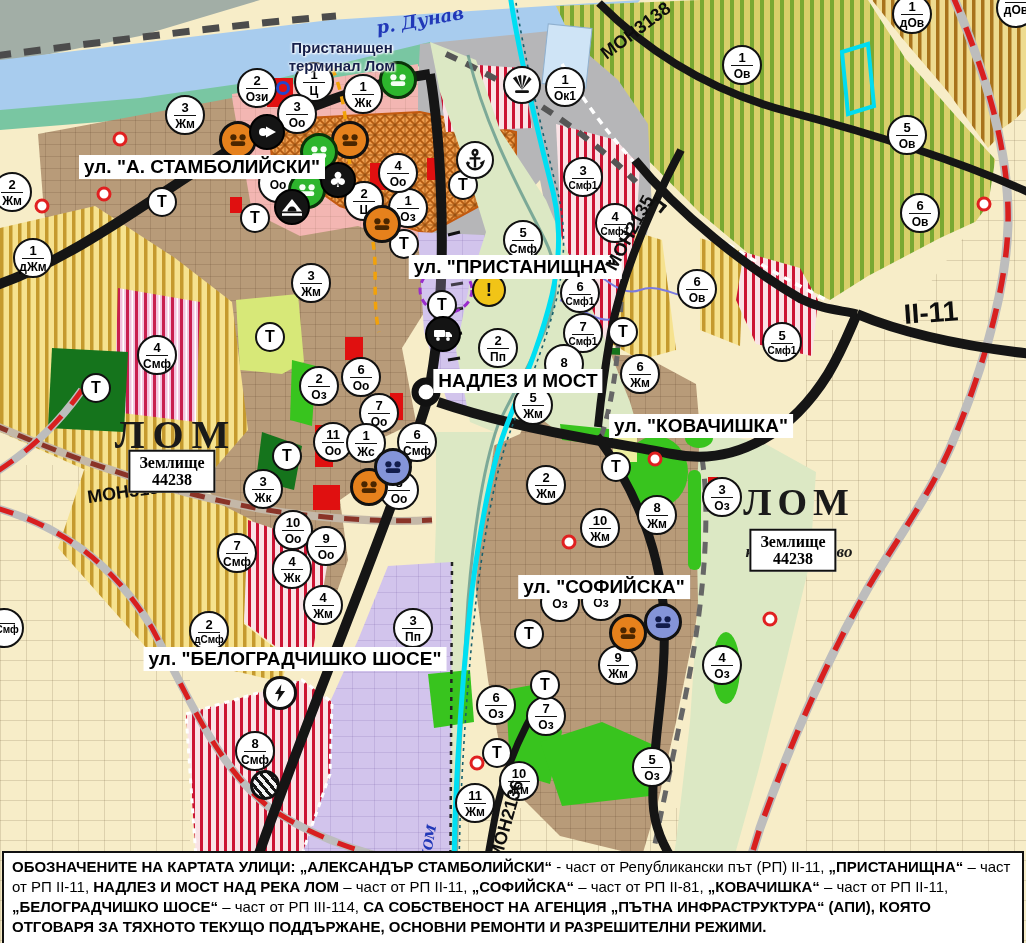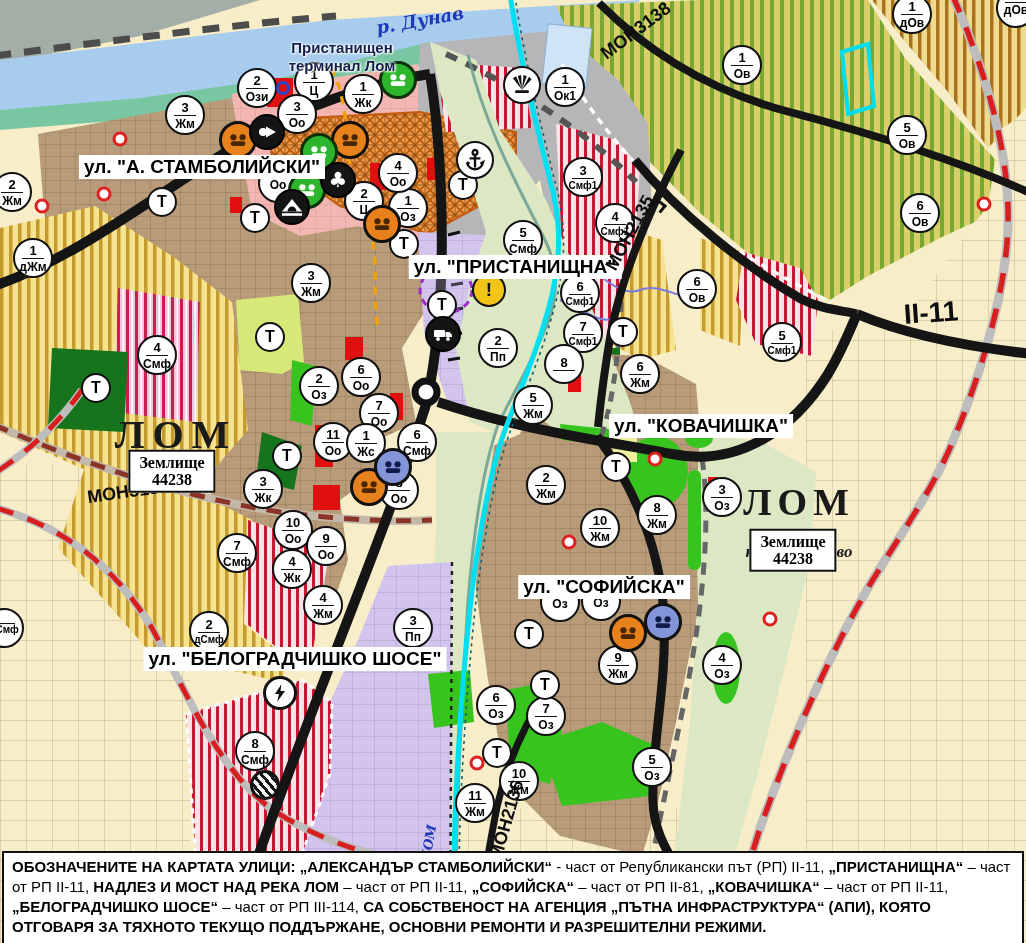--- a/index.html
+++ b/index.html
@@ -677,20 +677,21 @@
       <div class="red-dot abs" style="left: 569px; top: 542px;"></div>
       <div class="red-dot abs" style="left: 477px; top: 763px;"></div>
       <div class="red-dot abs" style="left: 770px; top: 619px;"></div>
       <div class="red-dot abs" style="left: 984px; top: 204px;"></div>
       <div class="blue-ring abs" style="left: 283px; top: 88px;"></div>
       <div class="bridge-symbol abs" style="left: 658px; top: 205px; transform: translate(-50%, -50%) rotate(38deg);"></div>
     </div>
   <div id="label-layer">
       <div class="street-label abs" style="left: 202px; top: 167px;">ул. "А. СТАМБОЛИЙСКИ"</div>
       <div class="street-label abs" style="left: 515px; top: 267px;">ул. "ПРИСТАНИЩНА"</div>
+      <div class="street-label abs" style="left: 518px; top: 381px;">НАДЛЕЗ И МОСТ</div>
       <div class="street-label abs" style="left: 701px; top: 426px;">ул. "КОВАЧИШКА"</div>
       <div class="street-label abs" style="left: 604px; top: 587px;">ул. "СОФИЙСКА"</div>
       <div class="street-label abs" style="left: 295px; top: 659px;">ул. "БЕЛОГРАДЧИШКО ШОСЕ"</div>
       <div class="map-text mt-river abs" style="left: 420px; top: 20px; transform: translate(-50%, -50%) rotate(-10deg);">р. Дунав</div>
       <div class="map-text mt-terminal abs" style="left: 342px; top: 47px;">Пристанищен</div>
       <div class="map-text mt-terminal abs" style="left: 342px; top: 65px;">терминал Лом</div>
       <div class="map-text mt-city abs" style="left: 176px; top: 434px;">ЛОМ</div>
       <div class="map-text mt-city-sm abs" style="left: 799px; top: 502px;">ЛОМ</div>
       <div class="map-text mt-quarter abs" style="left: 799px; top: 552px;">кв. Младеново</div>
       <div class="map-text mt-road abs" style="left: 128px; top: 492px; transform: translate(-50%, -50%) rotate(-8deg);">МОН3139</div>

